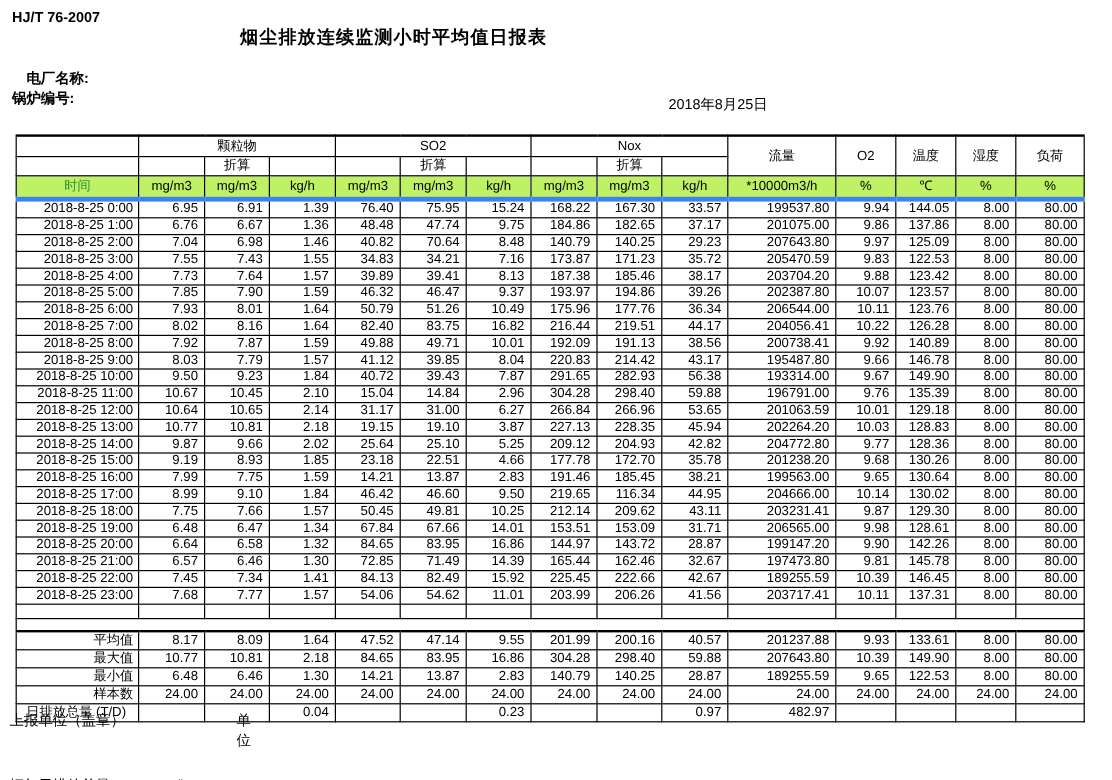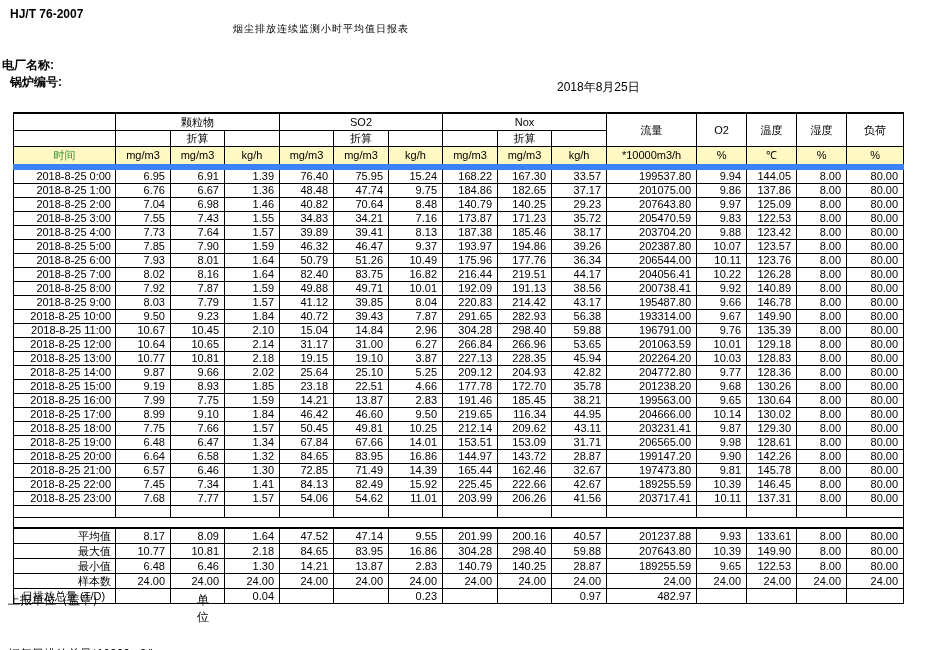--- a/index.html
+++ b/index.html
@@ -1,33 +1,33 @@
 <!DOCTYPE html>
 <html><head>
 <meta charset="utf-8">
 <style>
   * { margin:0; padding:0; box-sizing:border-box; }
   html,body { width:927px; height:650px; background:#ffffff; overflow:hidden; }
   body { position:relative; font-family:"Liberation Sans", sans-serif; color:#000; }
 
   .std      { position:absolute; left:10px;  top:7px;  font-size:12px; font-weight:bold; }
-  .title    { position:absolute; left:200px; top:22px; font-size:10px; font-weight:normal; letter-spacing:1px;margin-left:33px; }
-  .plant    { position:absolute; left:2px;  top:57px; font-size:12px; font-weight:bold; }
+  .title    { position:absolute; left:200px; top:22px; font-size:15px; font-weight:bold; letter-spacing:1px; }
+  .plant    { position:absolute; left:22px;  top:57px; font-size:12px; font-weight:bold; }
   .boiler   { position:absolute; left:10px;  top:74px; font-size:12px; font-weight:bold; }
   .date     { position:absolute; left:557px; top:79px; font-size:12px; }
 
   table.rep { position:absolute; left:13px; top:112px; width:890px;
               border-collapse:collapse; table-layout:fixed; font-size:11px;
               border:1px solid #000; border-top:2px solid #000; }
   table.rep td { border:1px solid #000; overflow:hidden; white-space:nowrap;
                  padding:0; text-align:center; height:13px; line-height:13px; }
 
   thead tr.h1 td { height:16px; line-height:16px; }
   thead tr.h2 td { height:15px; line-height:15px; }
-  thead tr.h3 td { height:17px; line-height:17px; background:#fef9c3; border-bottom:6px solid #3b82f6; }
+  thead tr.h3 td { height:17px; line-height:17px; background:#bef264; border-bottom:4px solid #3b82f6; }
   thead td.time-h { color:#2f8f2f; }
 
   tbody td.num  { text-align:right; padding-right:5px; }
   tbody td.time { text-align:right; padding-right:4px; }
 
   tbody tr.empty td  { height:12px; line-height:12px; }
   tbody tr.spacer td { height:10px; line-height:10px; border-left:none; border-right:none; }
   tbody tr.summary td { height:14px; line-height:14px; }
   tbody tr.first-sum td { border-top:2px solid #000; }
   tbody tr.total td { height:14px; line-height:14px; }

